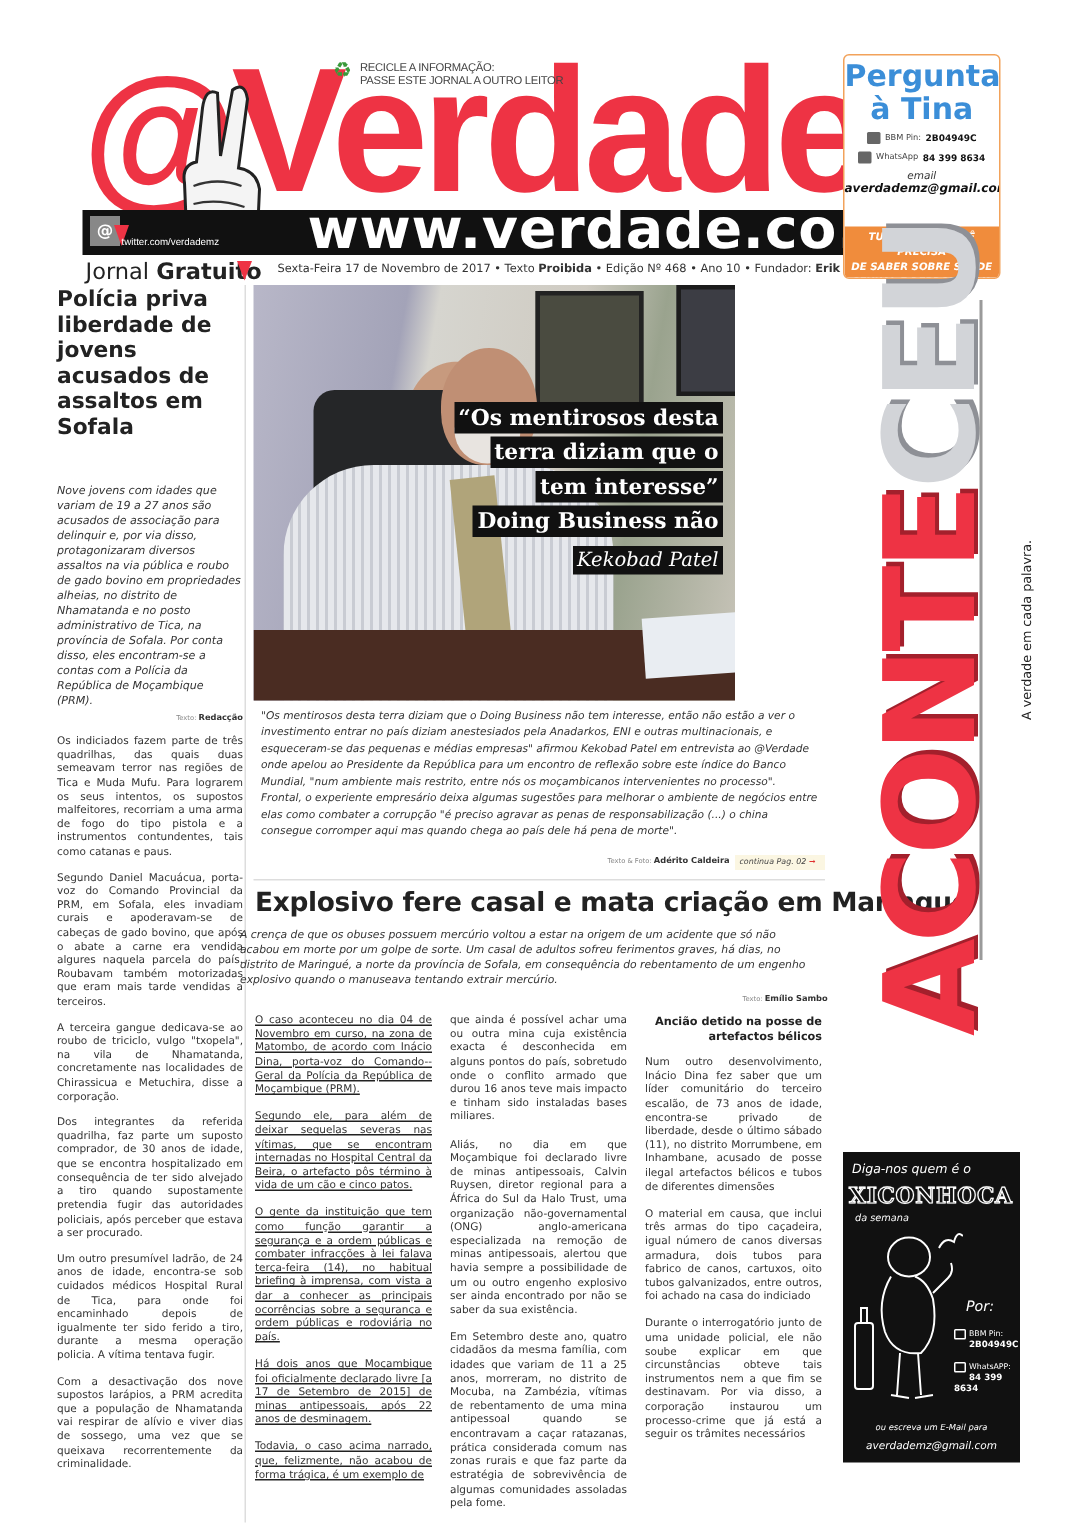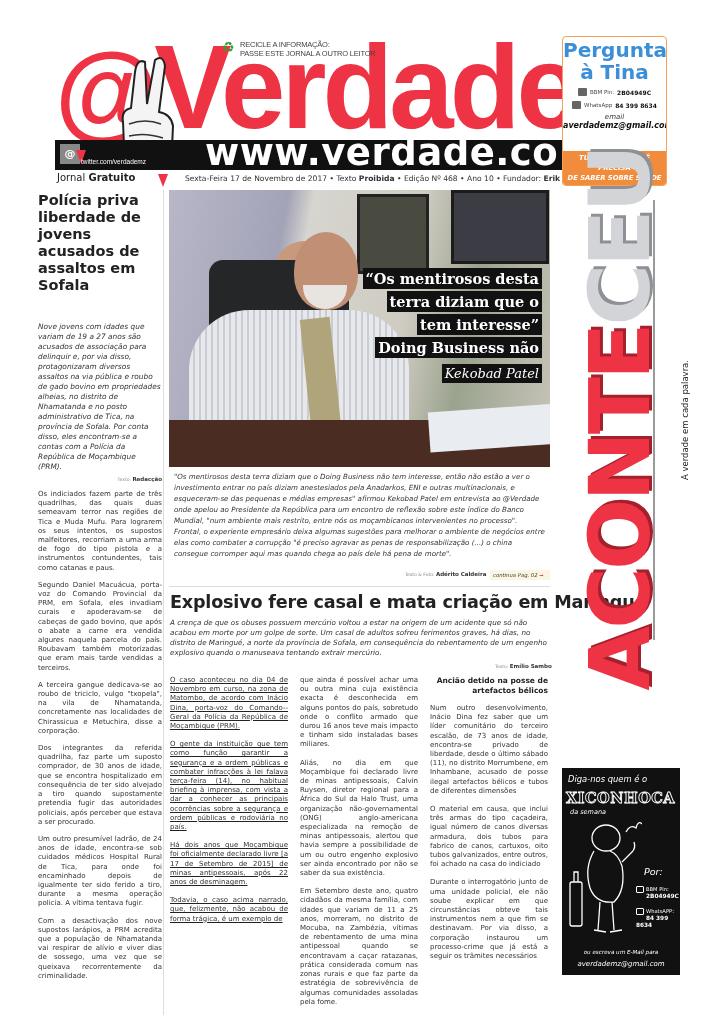--- a/index.html
+++ b/index.html
@@ -14,21 +14,21 @@
   .recycle { position: absolute; left: 207px; top: 40px; display: flex; align-items: flex-start; gap: 4px; }
   .recycle-icon { width: 14px; height: 14px; color: #3a9a3a; font-size: 14px; line-height: 14px; }
   .recycle-text { font-family: "Liberation Sans", sans-serif; font-size: 7.5px; line-height: 9px; color: #444; text-transform: uppercase; letter-spacing: -0.2px; }
 
   .url-bar { position: absolute; left: 40px; top: 140px; width: 510px; height: 30px; background: #111; }
   .twitter-box { position: absolute; left: 40px; top: 142px; width: 94px; height: 27px; }
   .twitter-logo { position: absolute; left: 5px; top: 2px; width: 20px; height: 20px; background: #888; color: #fff; font-size: 11px; line-height: 20px; text-align: center; font-weight: bold; }
   .twitter-logo::after { content: ""; position: absolute; right: -6px; top: 6px; border-left: 5px solid transparent; border-right: 5px solid transparent; border-top: 14px solid #ee3344; }
   .twitter-handle { position: absolute; left: 26px; top: 16px; font-size: 6.5px; color: #fff; font-family: "Liberation Sans", sans-serif; white-space: nowrap; }
   .url-text { position: absolute; left: 190px; top: 134px; font-family: "DejaVu Sans", sans-serif; font-weight: bold; font-size: 37px; color: #fff; letter-spacing: 0.5px; line-height: 38px; white-space: nowrap; }
-  .jornal-label { position: absolute; left: 42px; top: 172px; font-family: "DejaVu Sans", sans-serif; font-size: 10px; color: #222; }
+  .jornal-label { position: absolute; left: 42px; top: 172px; font-family: "DejaVu Sans", sans-serif; font-size: 15px; color: #222; }
   .jornal-label b { font-weight: bold; }
   .red-triangle { position: absolute; left: 143px; top: 174px; border-left: 5px solid transparent; border-right: 5px solid transparent; border-top: 13px solid #ee3344; }
   .dateline { position: absolute; left: 170px; top: 174px; font-size: 7.6px; color: #333; white-space: nowrap; font-family: "DejaVu Sans", sans-serif; }
   .dateline b { font-weight: bold; }
 
   
   .tina { position: absolute; left: 562px; top: 36px; width: 105px; height: 150px; border: 1px solid #f2a25a; border-radius: 4px; background: #fff; overflow: hidden; }
   .tina-title { text-align: center; font-family: "DejaVu Sans", sans-serif; font-weight: bold; color: #3b8ed8; font-size: 20px; line-height: 22px; margin-top: 2px; }
   .tina-contact { display: flex; align-items: center; justify-content: center; gap: 3px; font-size: 5.5px; color: #444; margin-top: 5px; }
   .tina-contact b { font-size: 6px; color: #111; }
@@ -40,21 +40,21 @@
   
   .left-col { position: absolute; left: 38px; top: 190px; width: 124px; }
   .left-divider { position: absolute; left: 163px; top: 190px; width: 1px; height: 825px; background: #ddd; }
   .h-sofala { font-family: "DejaVu Sans", sans-serif; font-weight: bold; font-size: 14.5px; line-height: 17px; color: #222; margin-top: 2px; }
   .lede-sofala { font-family: "DejaVu Sans", sans-serif; font-style: italic; font-size: 7.4px; line-height: 10px; color: #333; margin-top: 28px; }
   .byline { text-align: right; font-size: 4.5px; color: #888; margin-top: 4px; }
   .byline b { font-size: 5.5px; color: #333; }
   .body-p { font-family: "DejaVu Sans", sans-serif; font-size: 7px; line-height: 9.2px; color: #333; text-align: justify; margin-top: 8px; }
 
   
-  .photo { position: absolute; left: 169px; top: 190px; width: 381px; height: 277px; overflow: hidden;
+  .photo { position: absolute; left: 169px; top: 190px; width: 321px; height: 277px; overflow: hidden;
     background:
       radial-gradient(ellipse 60px 70px at 135px 90px, #c79a7e 0 55%, transparent 56%),
       linear-gradient(100deg, #b8b7c8 0%, #a3a3b8 28%, #d6d5cf 34%, #cfcbc2 60%, #9aa38e 75%, #c9c5ba 100%); }
   .photo-chair { position: absolute; left: 40px; top: 70px; width: 140px; height: 160px; background: #252628; border-radius: 14px 14px 6px 6px; }
   .photo-shirt { position: absolute; left: 20px; top: 120px; width: 220px; height: 180px; background: repeating-linear-gradient(90deg, #e6e8ec 0 4px, #c9ccd3 4px 6px); border-radius: 60px 60px 0 0; }
   .photo-tie { position: absolute; left: 138px; top: 128px; width: 30px; height: 140px; background: #b0a47a; transform: rotate(-6deg); }
   .photo-head { position: absolute; left: 125px; top: 42px; width: 64px; height: 78px; background: #c08f74; border-radius: 50% 50% 45% 45%; }
   .photo-beard { position: absolute; left: 134px; top: 95px; width: 44px; height: 24px; background: #e8e4e0; border-radius: 0 0 22px 22px; }
   .photo-frame1 { position: absolute; left: 188px; top: 4px; width: 72px; height: 80px; background: #4a4b40; border: 3px solid #222; }
   .photo-frame2 { position: absolute; left: 282px; top: 0px; width: 98px; height: 74px; background: #3c3d44; border: 3px solid #1c1c1c; }
@@ -66,21 +66,21 @@
 
   .photo-caption { position: absolute; left: 174px; top: 471px; width: 372px; font-style: italic; font-size: 7.1px; line-height: 11px; color: #333; }
   .cap-credit { position: absolute; left: 405px; top: 571px; font-size: 4.5px; color: #888; }
   .cap-credit b { font-size: 5.5px; color: #333; }
   .continue-tag { position: absolute; left: 490px; top: 570px; width: 60px; height: 10px; background: #fbf6e2; font-style: italic; font-size: 5.3px; color: #444; line-height: 10px; padding-left: 3px; }
   .continue-tag .arrow { color: #e03030; }
   .mid-rule { position: absolute; left: 169px; top: 586px; width: 381px; height: 1px; background: #ddd; }
 
   
   .h-explosivo { position: absolute; left: 170px; top: 589px; font-family: "DejaVu Sans", sans-serif; font-weight: bold; font-size: 17.6px; line-height: 26px; color: #222; white-space: nowrap; letter-spacing: -0.2px; }
-  .lede-explosivo { position: absolute; left: 170px; top: 618px; width: 380px; font-style: italic; font-size: 7.2px; line-height: 10px; color: #333; }
+  .lede-explosivo { position: absolute; left: 160px; top: 618px; width: 380px; font-style: italic; font-size: 7.2px; line-height: 10px; color: #333; }
   .byline2 { position: absolute; left: 495px; top: 663px; font-size: 4.5px; color: #888; }
   .byline2 b { font-size: 5.5px; color: #333; }
   .col { position: absolute; top: 676px; width: 118px; }
   .col1 { left: 170px; text-decoration: underline; } .col2 { left: 300px; } .col3 { left: 430px; }
   .col .body-p { margin-top: 0; margin-bottom: 9px; }
   .subhead { text-align: right; font-weight: bold; font-size: 7.5px; line-height: 10px; color: #222; margin-bottom: 8px; }
 
   
   .aconteceu { position: absolute; left: 570px; top: 194px; width: 100px; height: 450px; }
   .aconteceu-word { position: absolute; left: 50px; top: 225px; transform: translate(-50%, -50%) rotate(-90deg); white-space: nowrap; font-family: "DejaVu Sans", sans-serif; font-weight: bold; font-size: 84px; line-height: 84px; letter-spacing: -3px; }
@@ -193,20 +193,21 @@
 <div class="cap-credit"><span>Texto &amp; Foto:</span> <b>Adérito Caldeira</b></div>
 <div class="continue-tag"><span>continua Pag. 02</span> <span class="arrow">➞</span></div>
 <div class="mid-rule"></div>
 
 <h2 class="h-explosivo">Explosivo fere casal e mata criação em Maringué</h2>
 <p class="lede-explosivo">A crença de que os obuses possuem mercúrio voltou a estar na origem de um acidente que só não acabou em morte por um golpe de sorte. Um casal de adultos sofreu ferimentos graves, há dias, no distrito de Maringué, a norte da província de Sofala, em consequência do rebentamento de um engenho explosivo quando o manuseava tentando extrair mercúrio.</p>
 <div class="byline2"><span>Texto:</span> <b>Emílio Sambo</b></div>
 
 <div class="col col1">
   <p class="body-p">O caso aconteceu no dia 04 de Novembro em curso, na zona de Matombo, de acordo com Inácio Dina, porta-voz do Comando--Geral da Polícia da República de Moçambique (PRM).</p>
+  <p class="body-p">Segundo ele, para além de deixar sequelas severas nas vítimas, que se encontram internadas no Hospital Central da Beira, o artefacto pôs término à vida de um cão e cinco patos.</p>
   <p class="body-p">O gente da instituição que tem como função garantir a segurança e a ordem públicas e combater infracções à lei falava terça-feira (14), no habitual briefing à imprensa, com vista a dar a conhecer as principais ocorrências sobre a segurança e ordem públicas e rodoviária no país.</p>
   <p class="body-p">Há dois anos que Moçambique foi oficialmente declarado livre [a 17 de Setembro de 2015] de minas antipessoais, após 22 anos de desminagem.</p>
   <p class="body-p">Todavia, o caso acima narrado, que, felizmente, não acabou de forma trágica, é um exemplo de</p>
 </div>
 <div class="col col2">
   <p class="body-p">que ainda é possível achar uma ou outra mina cuja existência exacta é desconhecida em alguns pontos do país, sobretudo onde o conflito armado que durou 16 anos teve mais impacto e tinham sido instaladas bases miliares.</p>
   <p class="body-p">Aliás, no dia em que Moçambique foi declarado livre de minas antipessoais, Calvin Ruysen, diretor regional para a África do Sul da Halo Trust, uma organização não-governamental (ONG) anglo-americana especializada na remoção de minas antipessoais, alertou que havia sempre a possibilidade de um ou outro engenho explosivo ser ainda encontrado por não se saber da sua existência.</p>
   <p class="body-p">Em Setembro deste ano, quatro cidadãos da mesma família, com idades que variam de 11 a 25 anos, morreram, no distrito de Mocuba, na Zambézia, vítimas de rebentamento de uma mina antipessoal quando se encontravam a caçar ratazanas, prática considerada comum nas zonas rurais e que faz parte da estratégia de sobrevivência de algumas comunidades assoladas pela fome.</p>
 </div>
 <div class="col col3">

